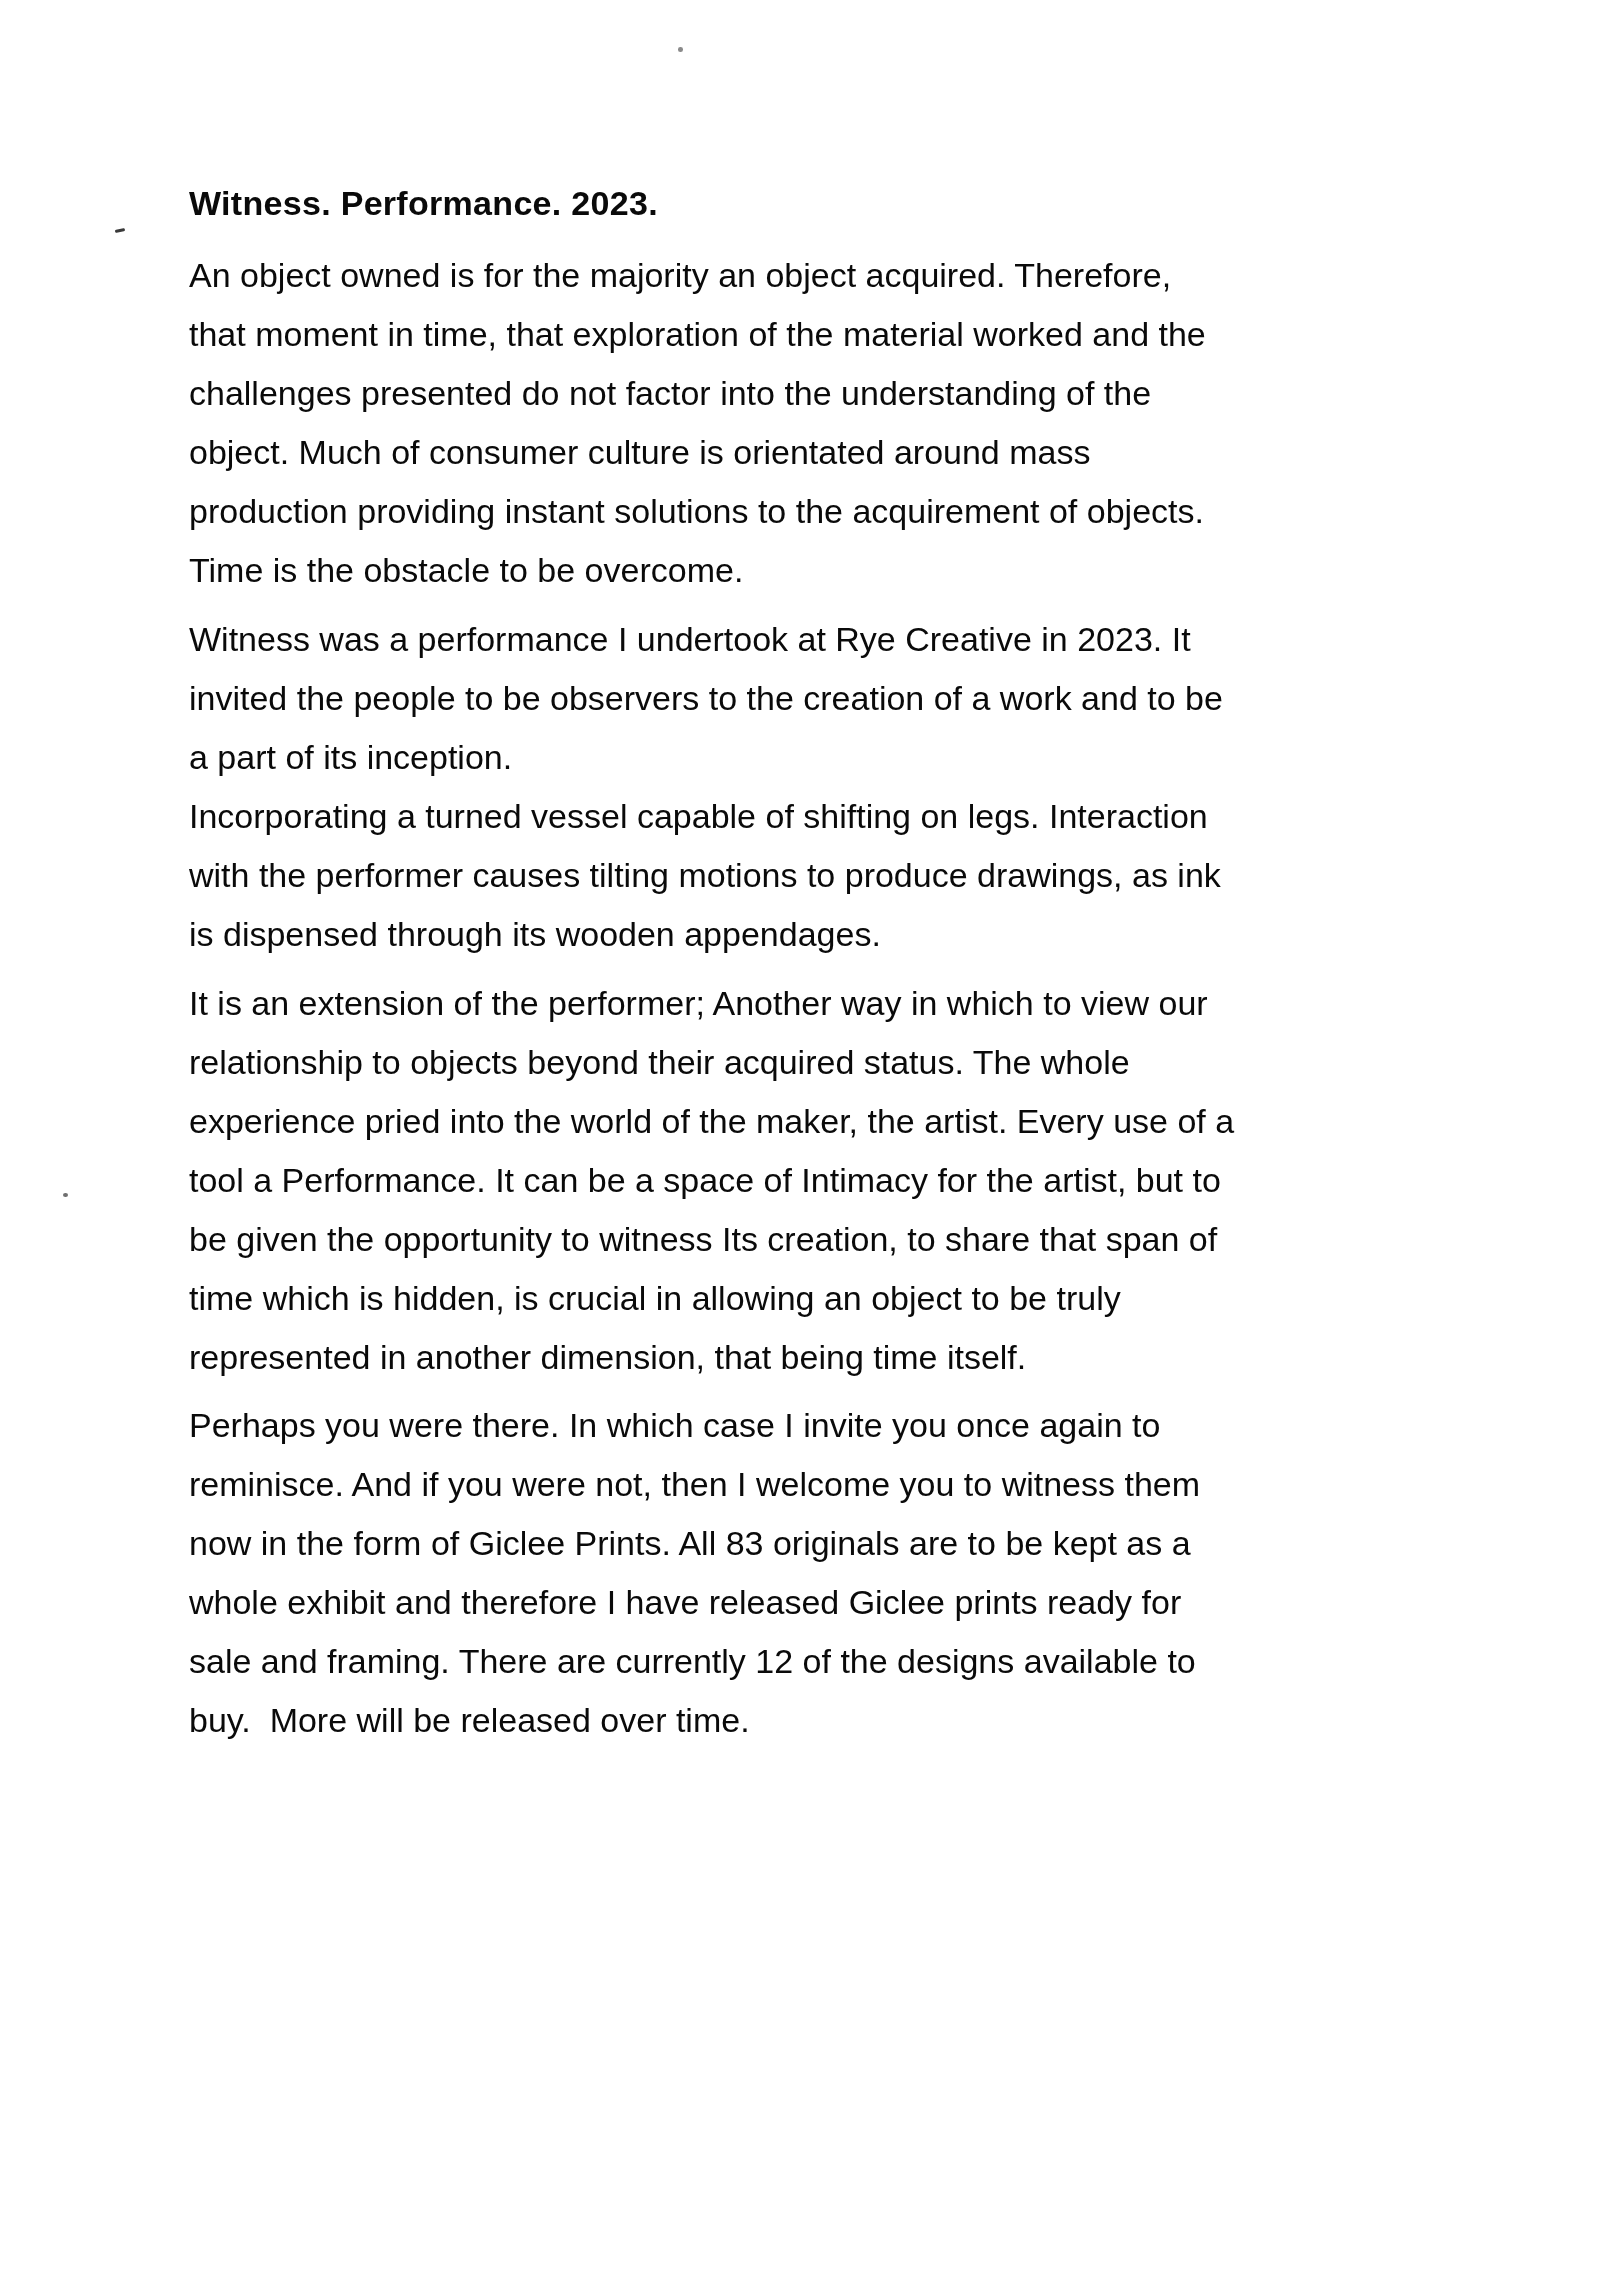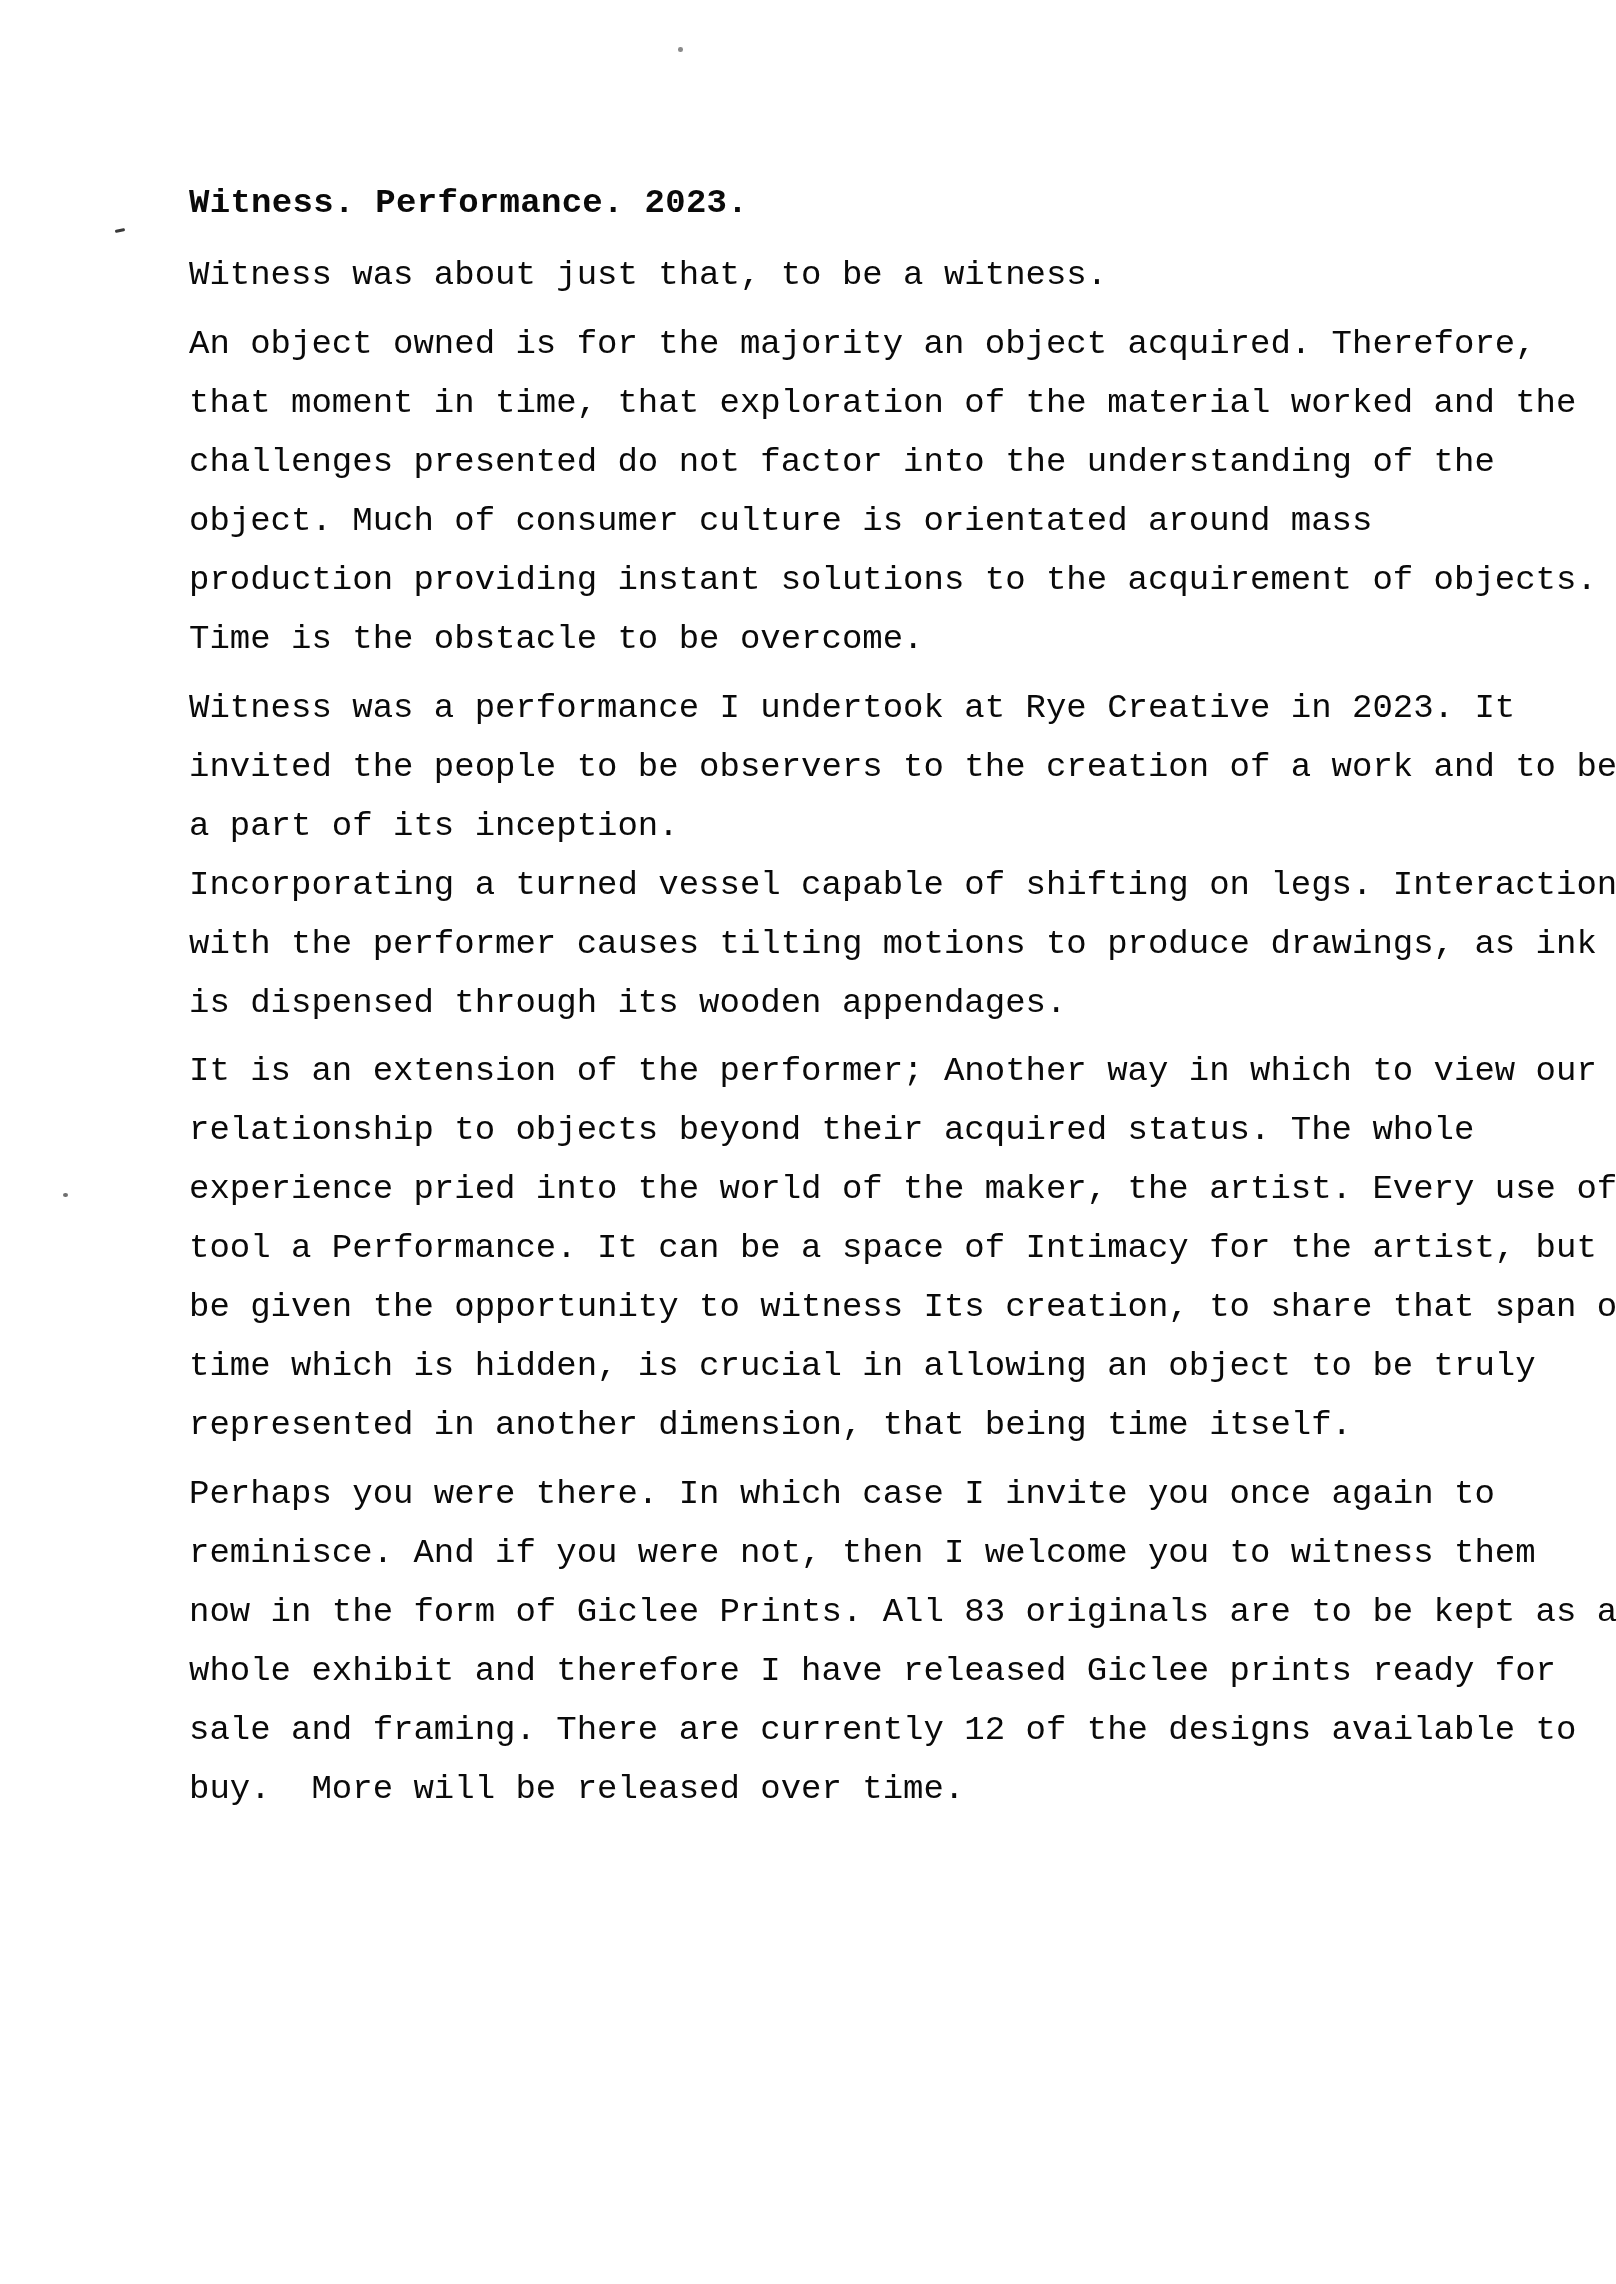--- a/index.html
+++ b/index.html
@@ -15,21 +15,20 @@
     position: absolute;
     inset: 0;
     background: #ffffff;
   }
   .doc {
     position: absolute;
     left: 189px;
     top: 174px;
     width: 1277px;
     color: #0a0a0a;
-    font-family: Liberation Mono, monospace;
   }
   .title {
     font-size: 34px;
     font-weight: 700;
     line-height: 59px;
     letter-spacing: 0.3px;
     margin: 0 0 13px 0;
     white-space: pre;
   }
   .para {
@@ -72,21 +71,20 @@
   }
 </style>
 </head>
 <body>
 
 <div class="page">
 
   <div class="doc">
     <h1 class="title">Witness. Performance. 2023.</h1>
 
-    <p class="para">Witness was about just that, to be a witness.</p>
 
     <p class="para">An object owned is for the majority an object acquired. Therefore,
 that moment in time, that exploration of the material worked and the
 challenges presented do not factor into the understanding of the
 object. Much of consumer culture is orientated around mass
 production providing instant solutions to the acquirement of objects.
 Time is the obstacle to be overcome.</p>
 
     <p class="para">Witness was a performance I undertook at Rye Creative in 2023. It
 invited the people to be observers to the creation of a work and to be

